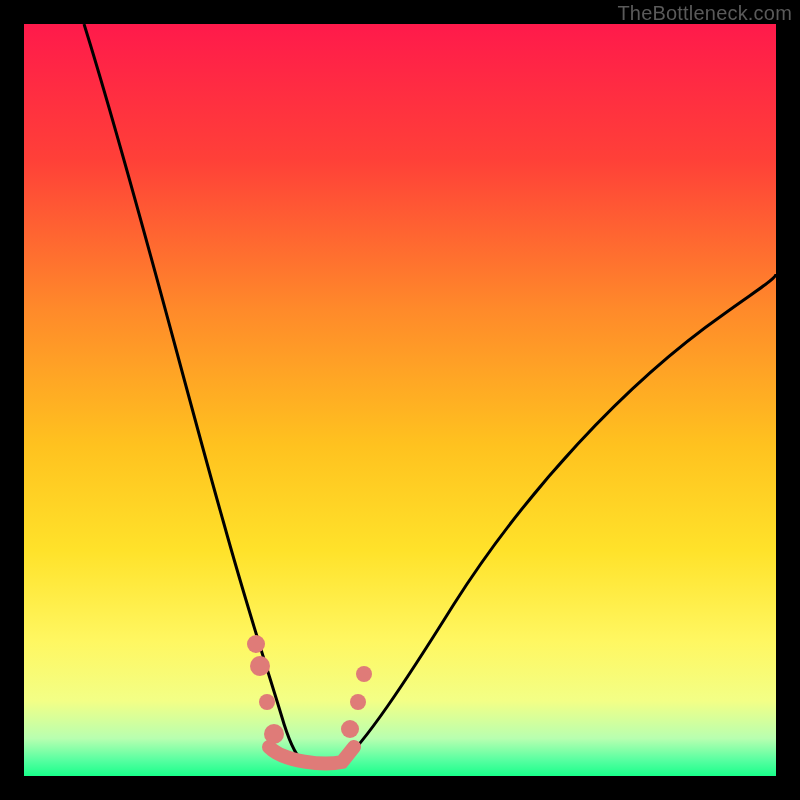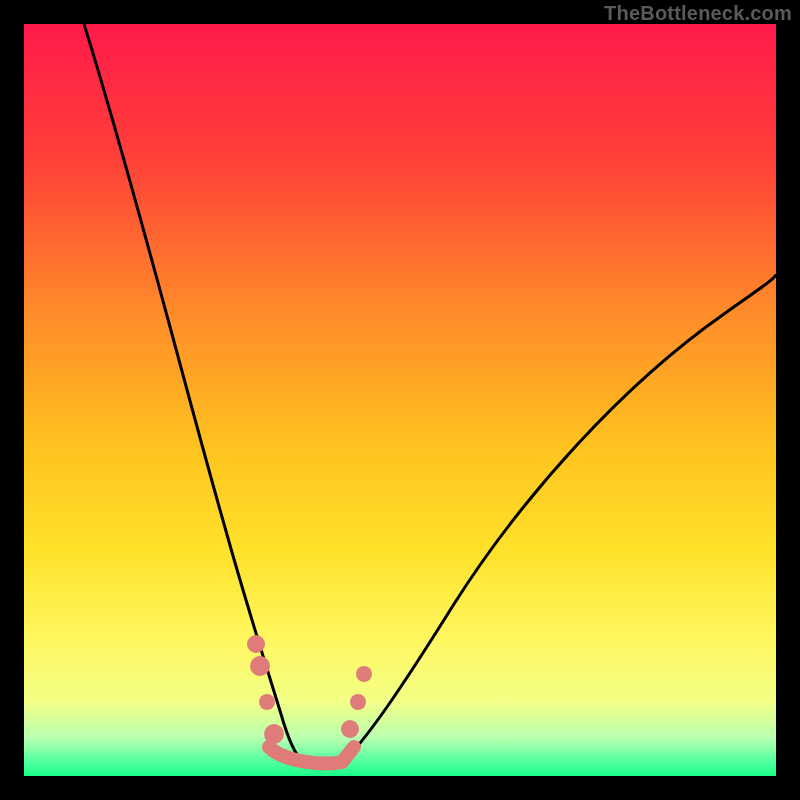--- a/index.html
+++ b/index.html
@@ -30,21 +30,21 @@
     top: 0;
     width: 100%;
     height: 100%;
   }
   .watermark {
     position: absolute;
     right: 8px;
     top: 2px;
     font-family: Arial, Helvetica, sans-serif;
     font-size: 20px;
-    font-weight: 700;
+    font-weight: 400;
     color: #5a5a5a;
     letter-spacing: 0.2px;
     user-select: none;
   }
   svg.curves {
     position: absolute;
     left: 0;
     top: 0;
     width: 100%;
     height: 100%;

